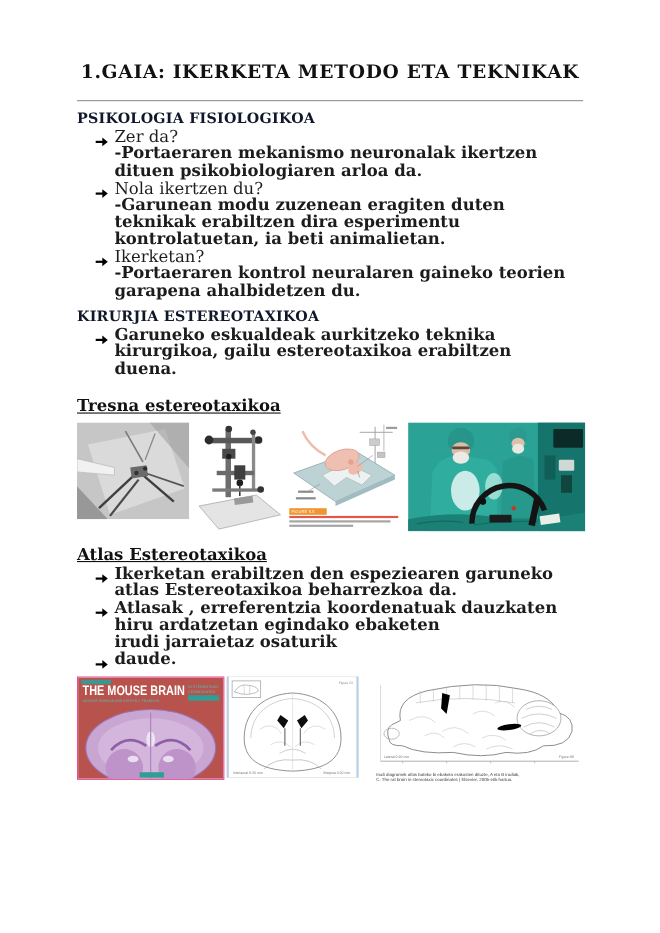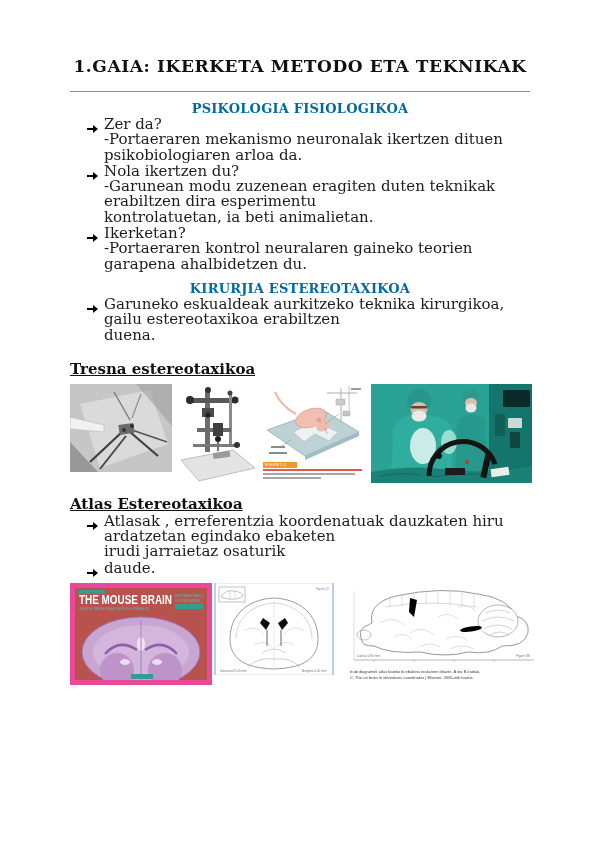--- a/index.html
+++ b/index.html
@@ -9,46 +9,46 @@
     -webkit-font-smoothing:antialiased;
   }
   .page { padding:56px 70px 0 70px; width:460px; }
 
   .doc-title {
     text-align:center; font-size:17px; font-weight:600; letter-spacing:.6px;
     color:#111;
   }
   .title-rule { border:0; border-top:1.5px solid #8f8f8f; margin:15px 0 0 0; }
 
-  .sec-head { font-size:13px; font-weight:bold; letter-spacing:.2px; margin:9px 0 0 0; color:#0369a1;text-align:center; }
+  .sec-head { font-size:13px; font-weight:bold; letter-spacing:.2px; margin:9px 0 0 0; color:#0f172a; }
   .sec-head.mt-lg { }
   .sub-head { font-size:15px; font-weight:bold; text-decoration:underline; margin:17px 0 0 0; color:#111; }
 
   .blt { display:flex; margin-top:1px; font-size:15px; line-height:15.3px; }
   .arrow-cell { flex:none; width:17px; margin-left:17px; padding-top:4px; }
   .arr { display:inline-block; width:11px; height:8px; position:relative; }
   .arr::before { content:""; position:absolute; left:0; top:3px; width:7px; height:2px; background:#000; }
   .arr::after  { content:""; position:absolute; right:0; top:0;
                  border-left:5.5px solid #000; border-top:4px solid transparent; border-bottom:4px solid transparent; }
   .blt-body { width:426px; }
-  .ml { white-space:pre-line; }
+  .ml { white-space:pre-line;font-weight:bold; }
 
   .figrow { display:flex; align-items:flex-start; }
   .figrow1 { margin-top:6px; gap:3px; }
   .figrow2 { margin-top:3px; }
   .fig { flex:none; position:relative; }
   .fig svg { display:block; }
 
   .rat-orange-bar { width:32px; height:6px; background:#f0962e; margin-top:2px;
     color:#fff; font-family:"Liberation Sans",sans-serif; font-size:3.5px; line-height:6px;
     padding-left:2px; letter-spacing:.2px; }
   .rat-red-line { width:99px; height:2px; background:#e2574c; margin-top:1px; }
   .microbar { height:2px; background:#8f8f8f; margin-top:2px; opacity:.8; }
 
-  .book-cover { border:5px solid #ec4899; }
+  .book-cover { border:1px solid #ec4899; }
   .atlas-caption { width:186px; margin-top:4px; font-family:"Liberation Sans",sans-serif;
     font-size:4px; line-height:5.5px; color:#3a3a3a; }
 
   .gap-sm { width:2px; flex:none; }
   .gap-md { width:16px; flex:none; }
 </style>
 </head>
 <body>
 
 <div class="page">
@@ -184,20 +184,24 @@
         <circle cx="96" cy="78" r="2" fill="#c0392b"></circle>
         <circle cx="68" cy="72" r="3" fill="#0e0e0e"></circle>
       </svg>
     </div>
   </div>
 
   <div class="sub-head" style="margin-top:10px">Atlas Estereotaxikoa</div>
 
   <div class="blt">
     <span class="arrow-cell"><span class="arr"></span></span>
+    <span class="blt-body ml">Ikerketan erabiltzen den espeziearen garuneko atlas Estereotaxikoa beharrezkoa da.</span>
+  </div>
+  <div class="blt">
+    <span class="arrow-cell"><span class="arr"></span></span>
     <span class="blt-body ml">Atlasak , erreferentzia koordenatuak dauzkaten hiru ardatzetan egindako ebaketen
 irudi jarraietaz osaturik</span>
   </div>
   <div class="blt">
     <span class="arrow-cell"><span class="arr"></span></span>
     <span class="blt-body ml">daude.</span>
   </div>
 
   <div class="figrow figrow2">
 

